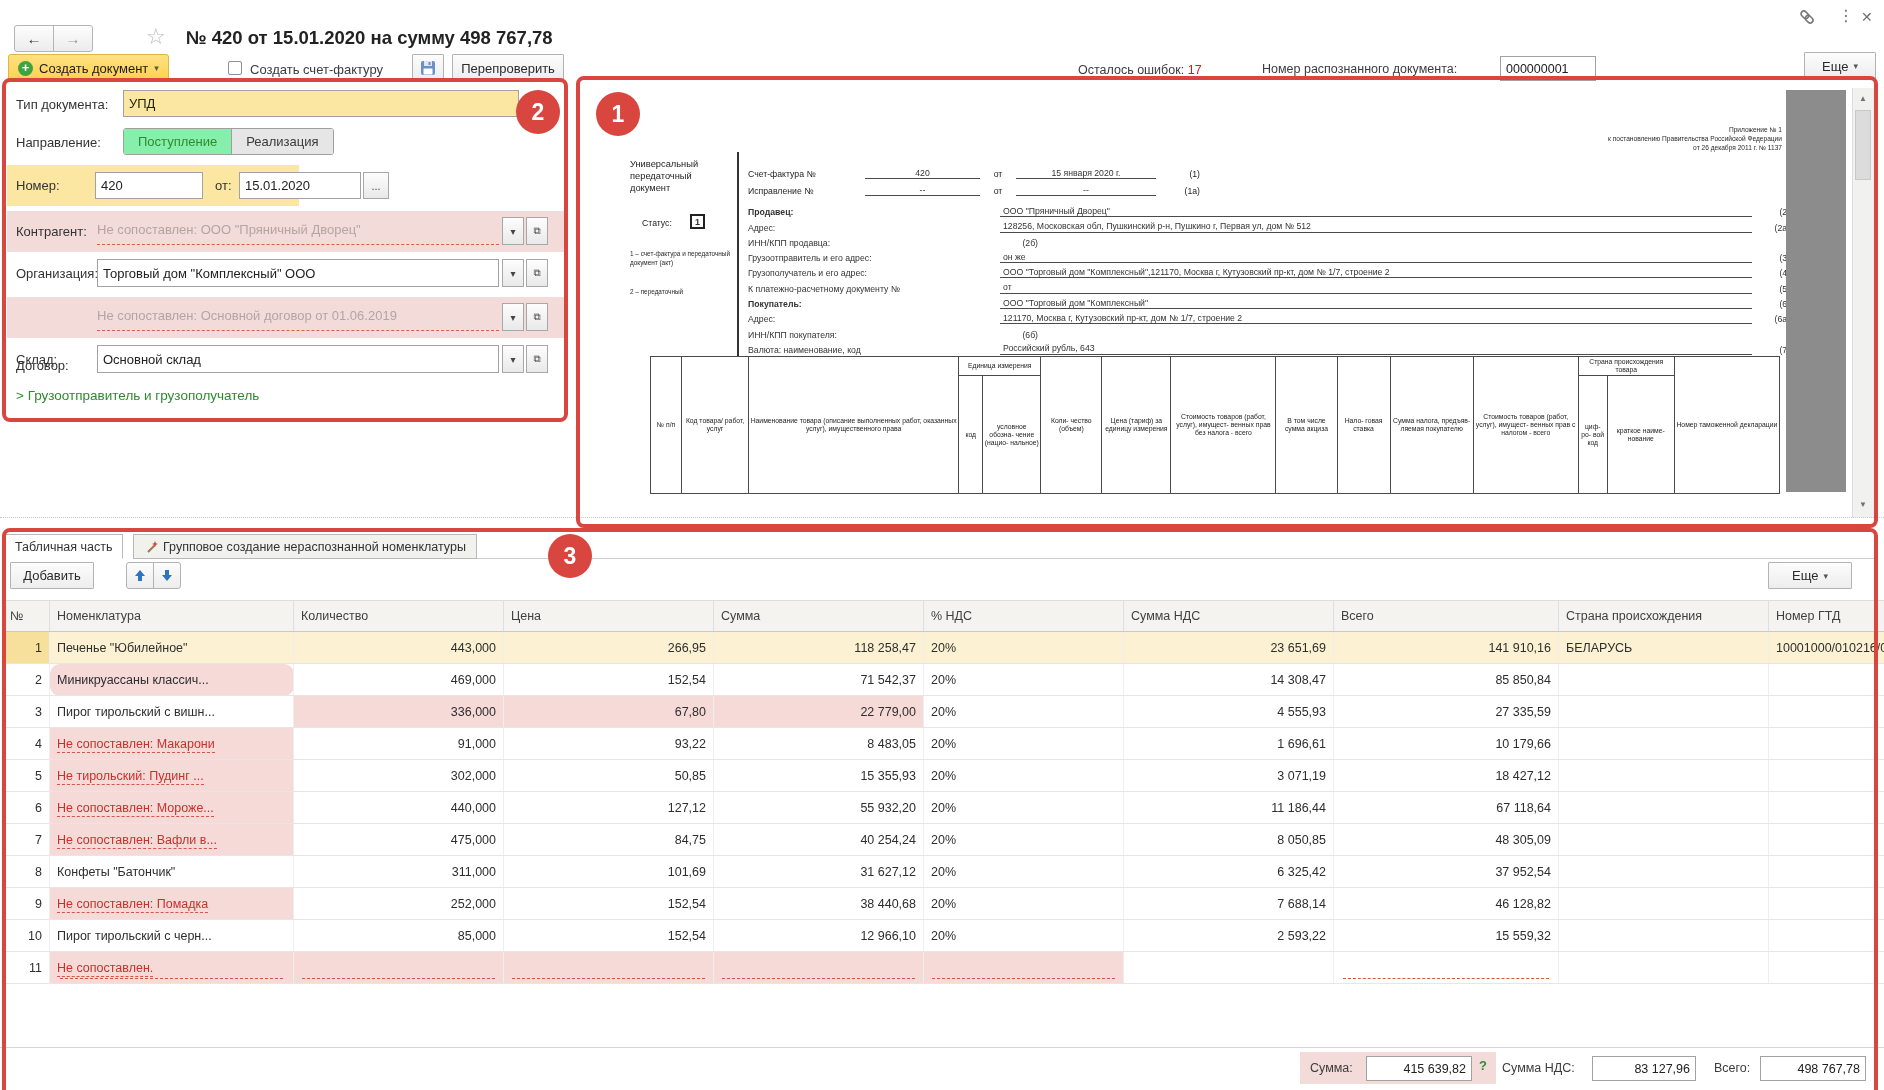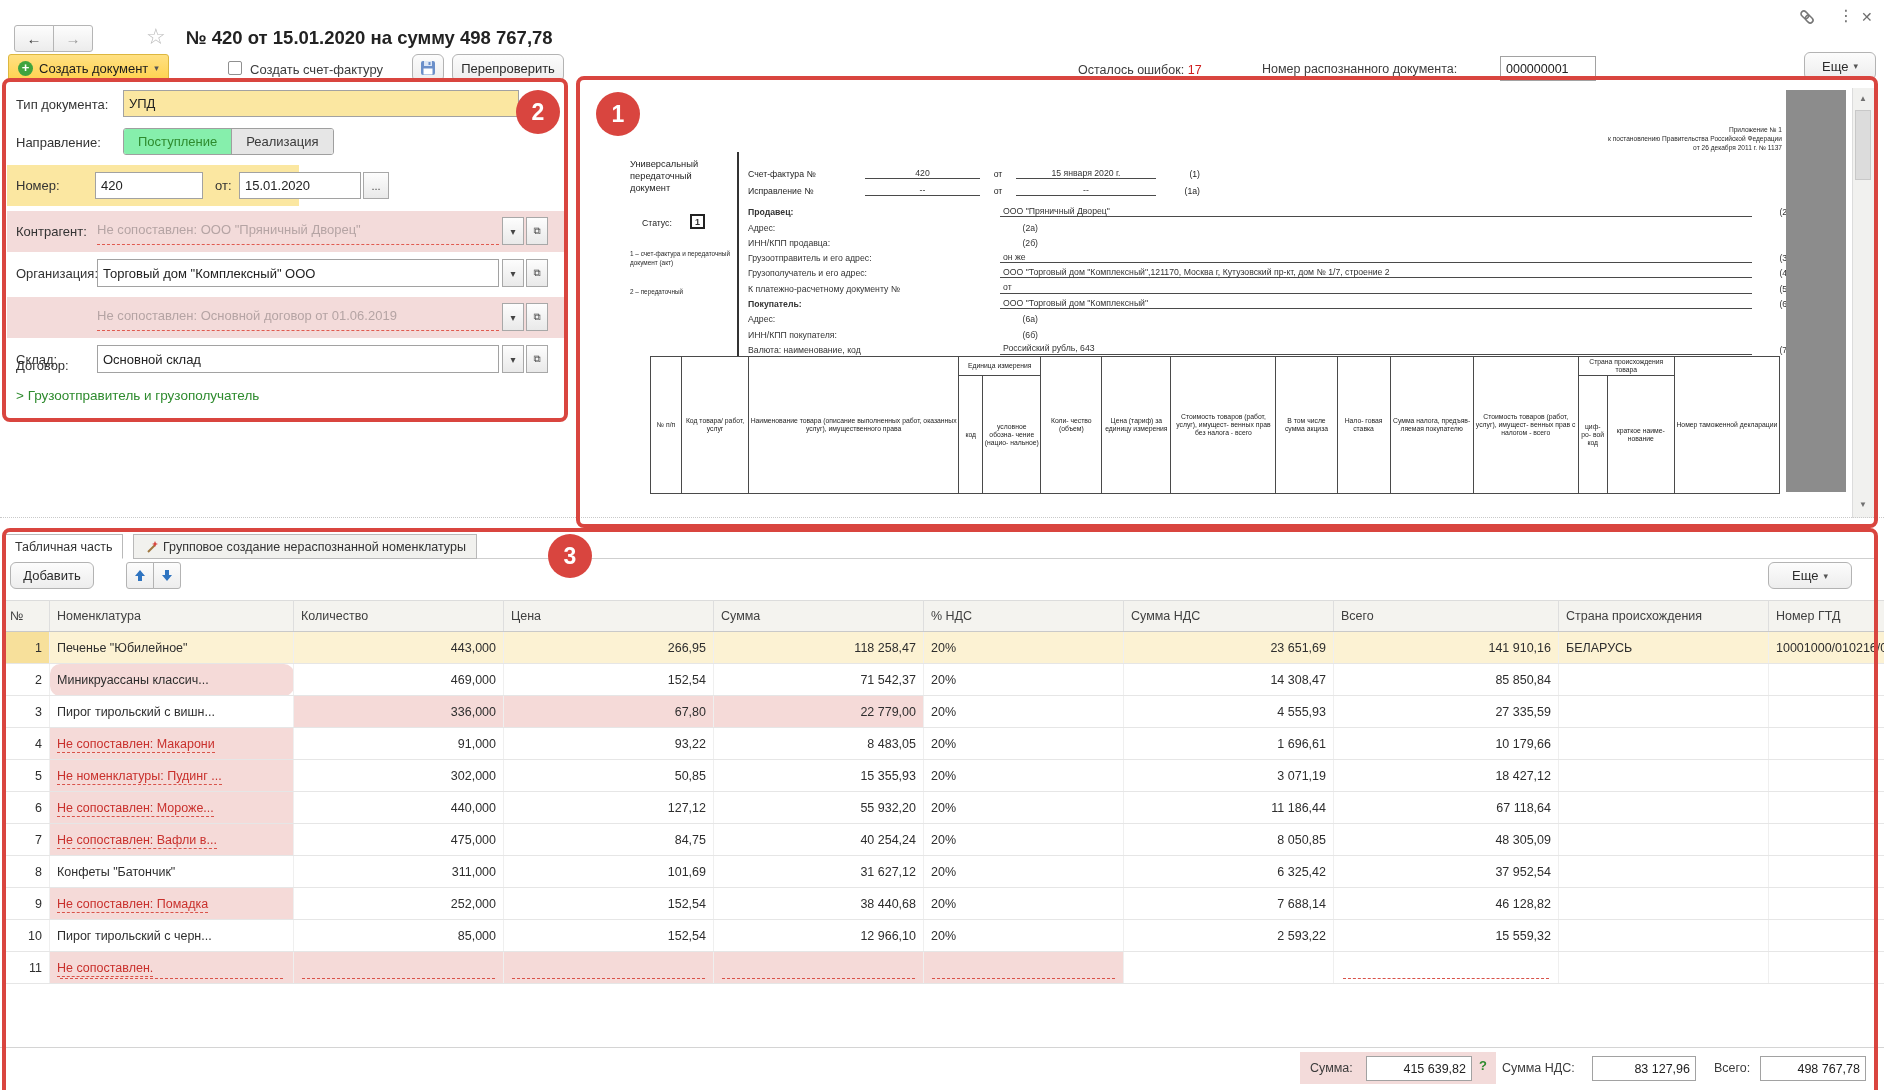--- a/index.html
+++ b/index.html
@@ -6,21 +6,21 @@
   body{width:1884px;height:1090px;position:relative;overflow:hidden;background:#fff;
        font-family:"Liberation Sans","DejaVu Sans",sans-serif;color:#333;font-size:13px;}
   .abs{position:absolute;box-sizing:border-box;}
   
   .navbtn{border:1px solid #b5b5b5;background:linear-gradient(#fdfdfd,#ececec);text-align:center;
           line-height:25px;font-size:15px;}
   .title{font-size:18.5px;font-weight:600;color:#222;white-space:nowrap;}
   .star{font-size:22px;color:#b9b9b9;}
   .winicon{color:#6f6f6f;font-size:14px;line-height:14px;}
   
-  .btn{border:1px solid #b3b3b3;background:linear-gradient(#fcfcfc,#ededed);border-radius:6px;
+  .btn{border:1px solid #b3b3b3;background:linear-gradient(#fcfcfc,#ededed);border-radius:1px;
        font-size:13px;color:#2b2b2b;display:flex;align-items:center;justify-content:center;}
   .btn-yellow{background:linear-gradient(#ffe082,#ffd24d);border:1px solid #ddb73f;border-radius:3px;
        display:flex;align-items:center;font-size:13px;color:#1c1c1c;padding:0 9px;gap:6px;}
   .plus-ic{width:15px;height:15px;border-radius:50%;background:#3fa43f;color:#fff;font-size:13px;
        line-height:14px;text-align:center;font-weight:bold;flex:0 0 auto;}
   .caret{font-size:9px;color:#555;}
   .chk{width:14px;height:14px;border:1px solid #909090;background:#fff;border-radius:2px;}
   .lbl{font-size:12.5px;color:#3c3c3c;white-space:nowrap;}
   .red{color:#cf1d1d;}
   .inp{border:1px solid #a2a2a2;background:#fff;font-family:inherit;font-size:12.5px;color:#222;
@@ -201,20 +201,21 @@
 </div>
 
 <div class="abs" style="left:748px;top:202px;width:1042px;">
     <div class="prow">
       <span class="plabel pbold">Продавец:</span>
       <span class="pvalue">ООО "Пряничный Дворец"</span>
       <span class="pnum">(2)</span>
     </div>
     <div class="prow">
       <span class="plabel">Адрес:</span>
+      <span class="pvalue">128256, Московская обл, Пушкинский р-н, Пушкино г, Первая ул, дом № 512</span>
       <span class="pnum">(2а)</span>
     </div>
     <div class="prow">
       <span class="plabel">ИНН/КПП продавца:</span>
       <span class="pnum">(2б)</span>
     </div>
     <div class="prow">
       <span class="plabel">Грузоотправитель и его адрес:</span>
       <span class="pvalue">он же</span>
       <span class="pnum">(3)</span>
@@ -229,20 +230,21 @@
       <span class="pvalue">от</span>
       <span class="pnum">(5)</span>
     </div>
     <div class="prow">
       <span class="plabel pbold">Покупатель:</span>
       <span class="pvalue">ООО "Торговый дом "Комплексный"</span>
       <span class="pnum">(6)</span>
     </div>
     <div class="prow">
       <span class="plabel">Адрес:</span>
+      <span class="pvalue">121170, Москва г, Кутузовский пр-кт, дом № 1/7, строение 2</span>
       <span class="pnum">(6а)</span>
     </div>
     <div class="prow">
       <span class="plabel">ИНН/КПП покупателя:</span>
       <span class="pnum">(6б)</span>
     </div>
     <div class="prow">
       <span class="plabel">Валюта: наименование, код</span>
       <span class="pvalue">Российский рубль, 643</span>
       <span class="pnum">(7)</span>
@@ -392,21 +394,21 @@
           <td style="text-align: right;">93,22</td>
           <td style="text-align: right;">8 483,05</td>
           <td style="text-align: left;">20%</td>
           <td style="text-align: right;">1 696,61</td>
           <td style="text-align: right;">10 179,66</td>
           <td style="text-align: left;"></td>
           <td style="text-align: left;"></td>
         </tr>
         <tr>
           <td style="text-align: right;">5</td>
-          <td class="c-err" style="text-align: left;"><span class="err-text">Не номенклатуры: Пудинг ...</span></td>
+          <td class="c-err" style="text-align: left;"><span class="err-text">Не тирольский: Пудинг ...</span></td>
           <td style="text-align: right;">302,000</td>
           <td style="text-align: right;">50,85</td>
           <td style="text-align: right;">15 355,93</td>
           <td style="text-align: left;">20%</td>
           <td style="text-align: right;">3 071,19</td>
           <td style="text-align: right;">18 427,12</td>
           <td style="text-align: left;"></td>
           <td style="text-align: left;"></td>
         </tr>
         <tr>

